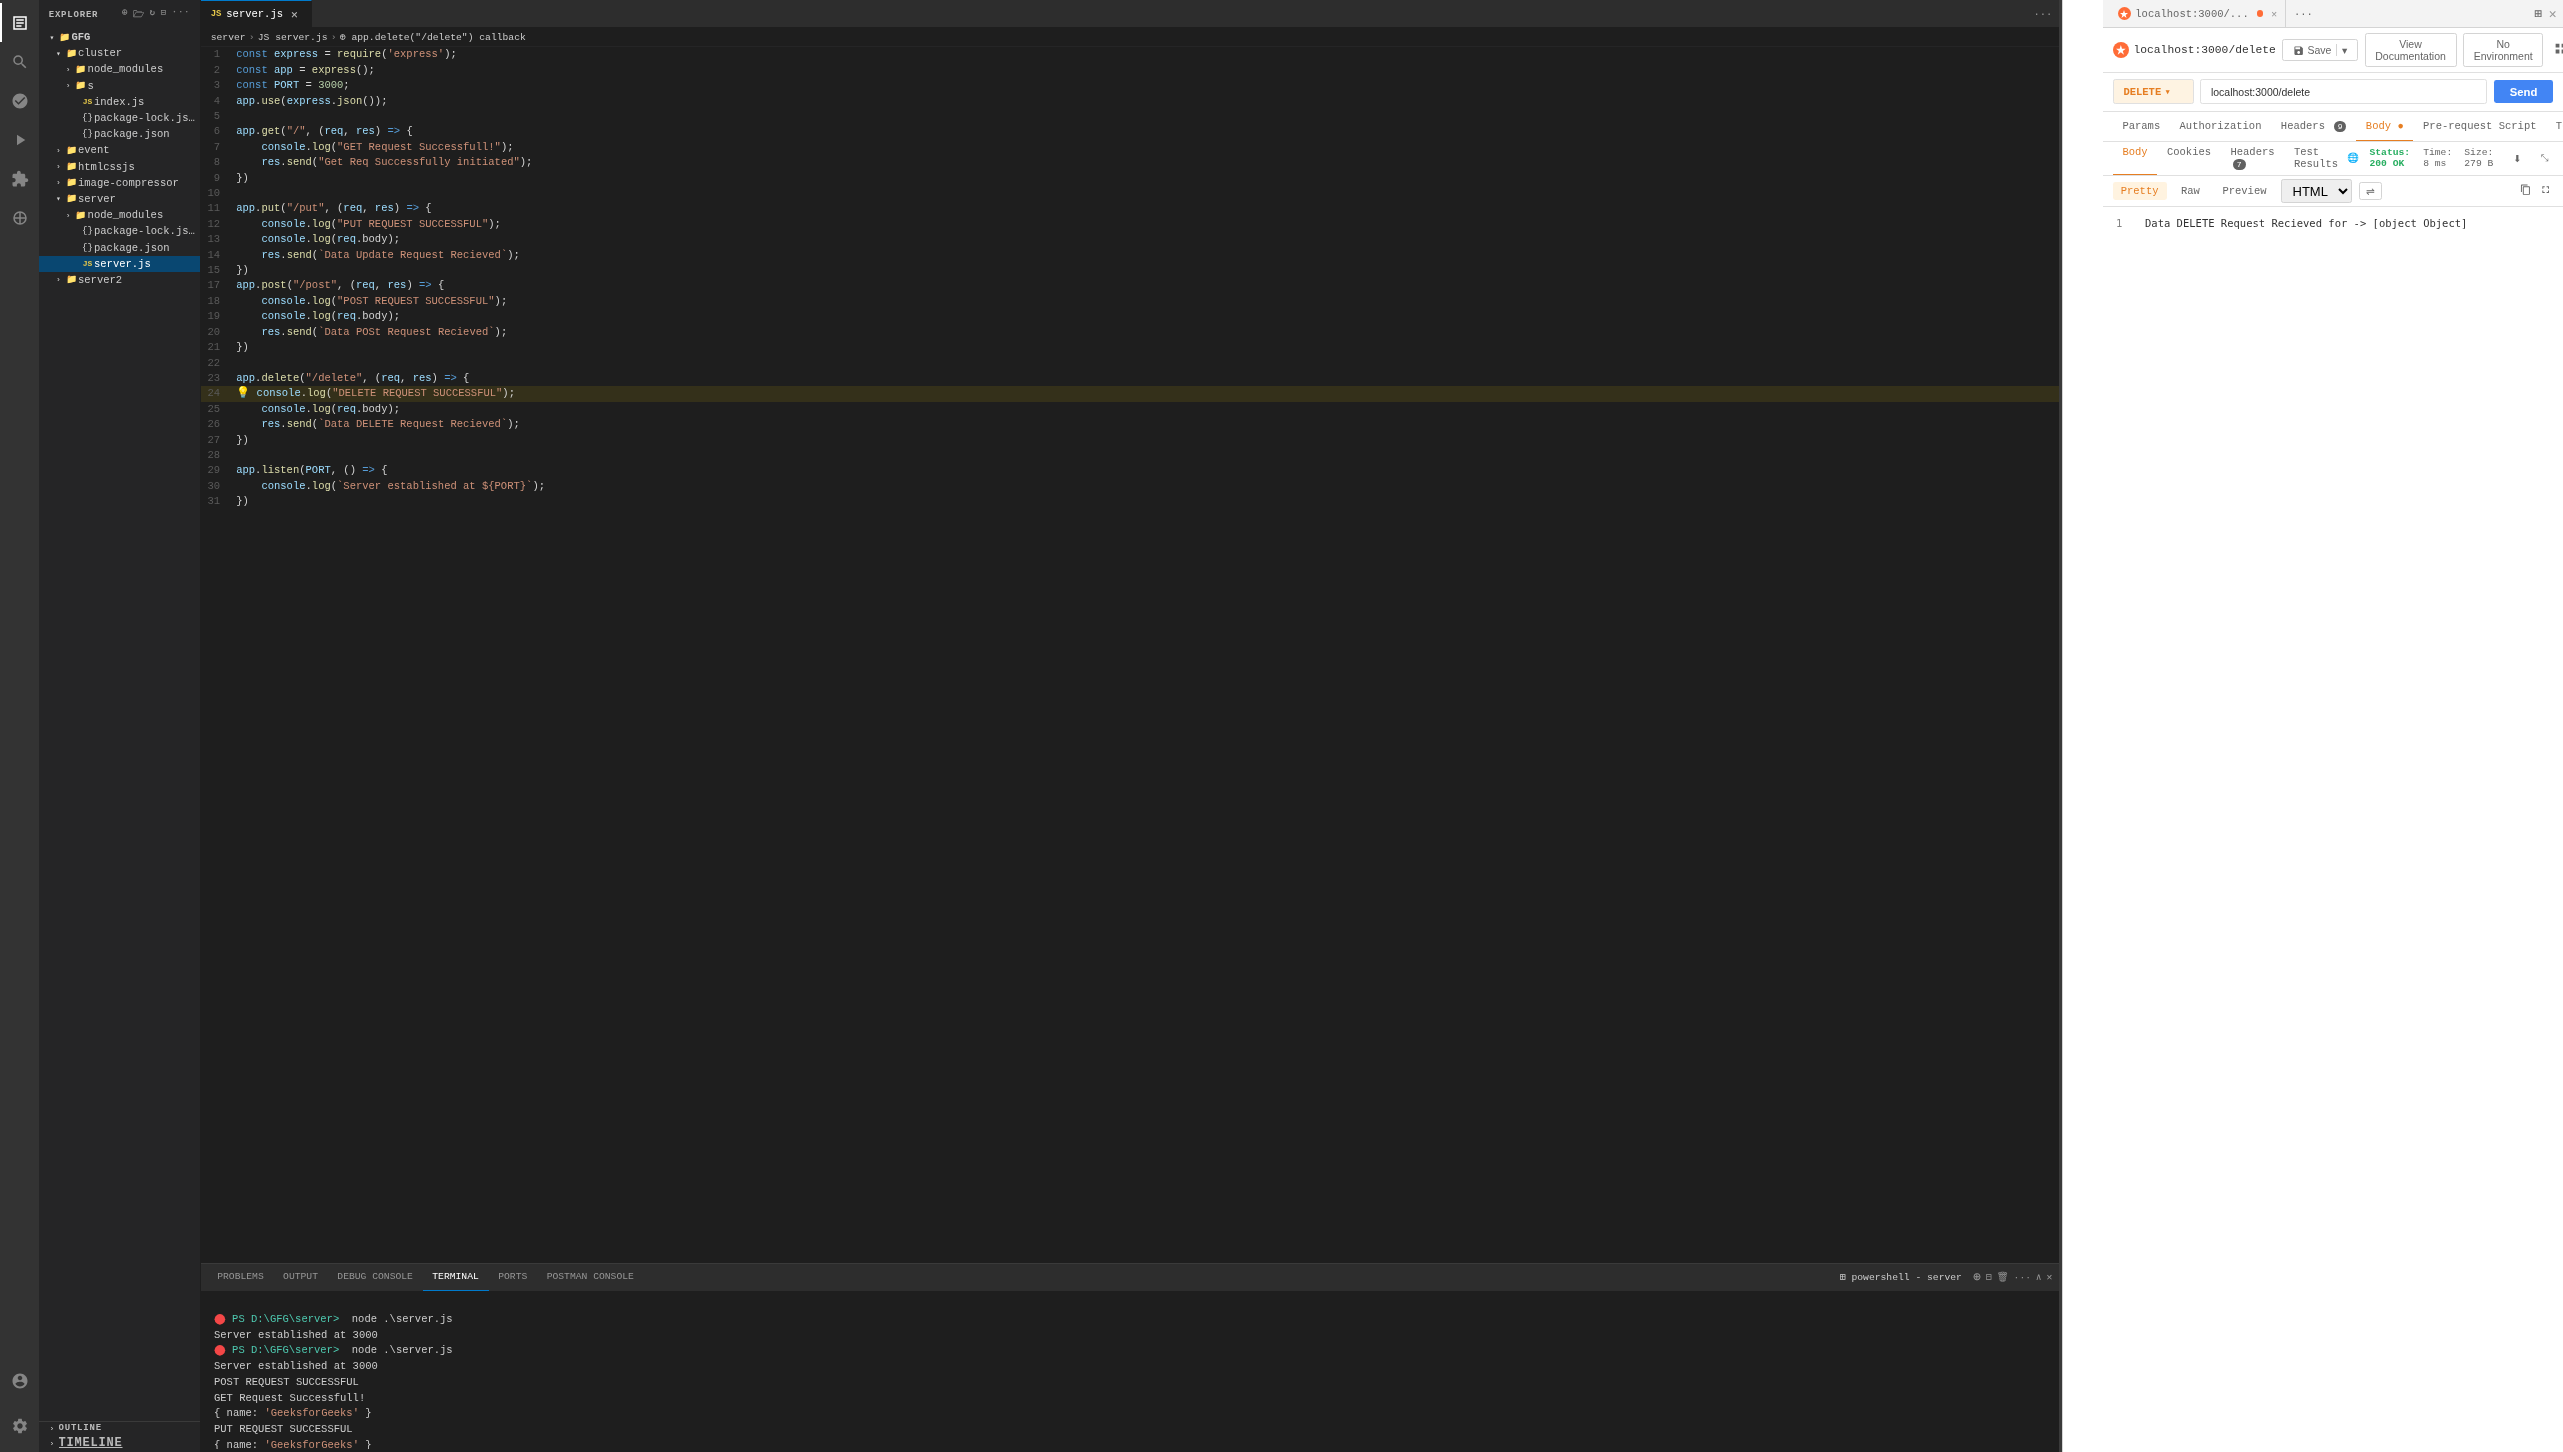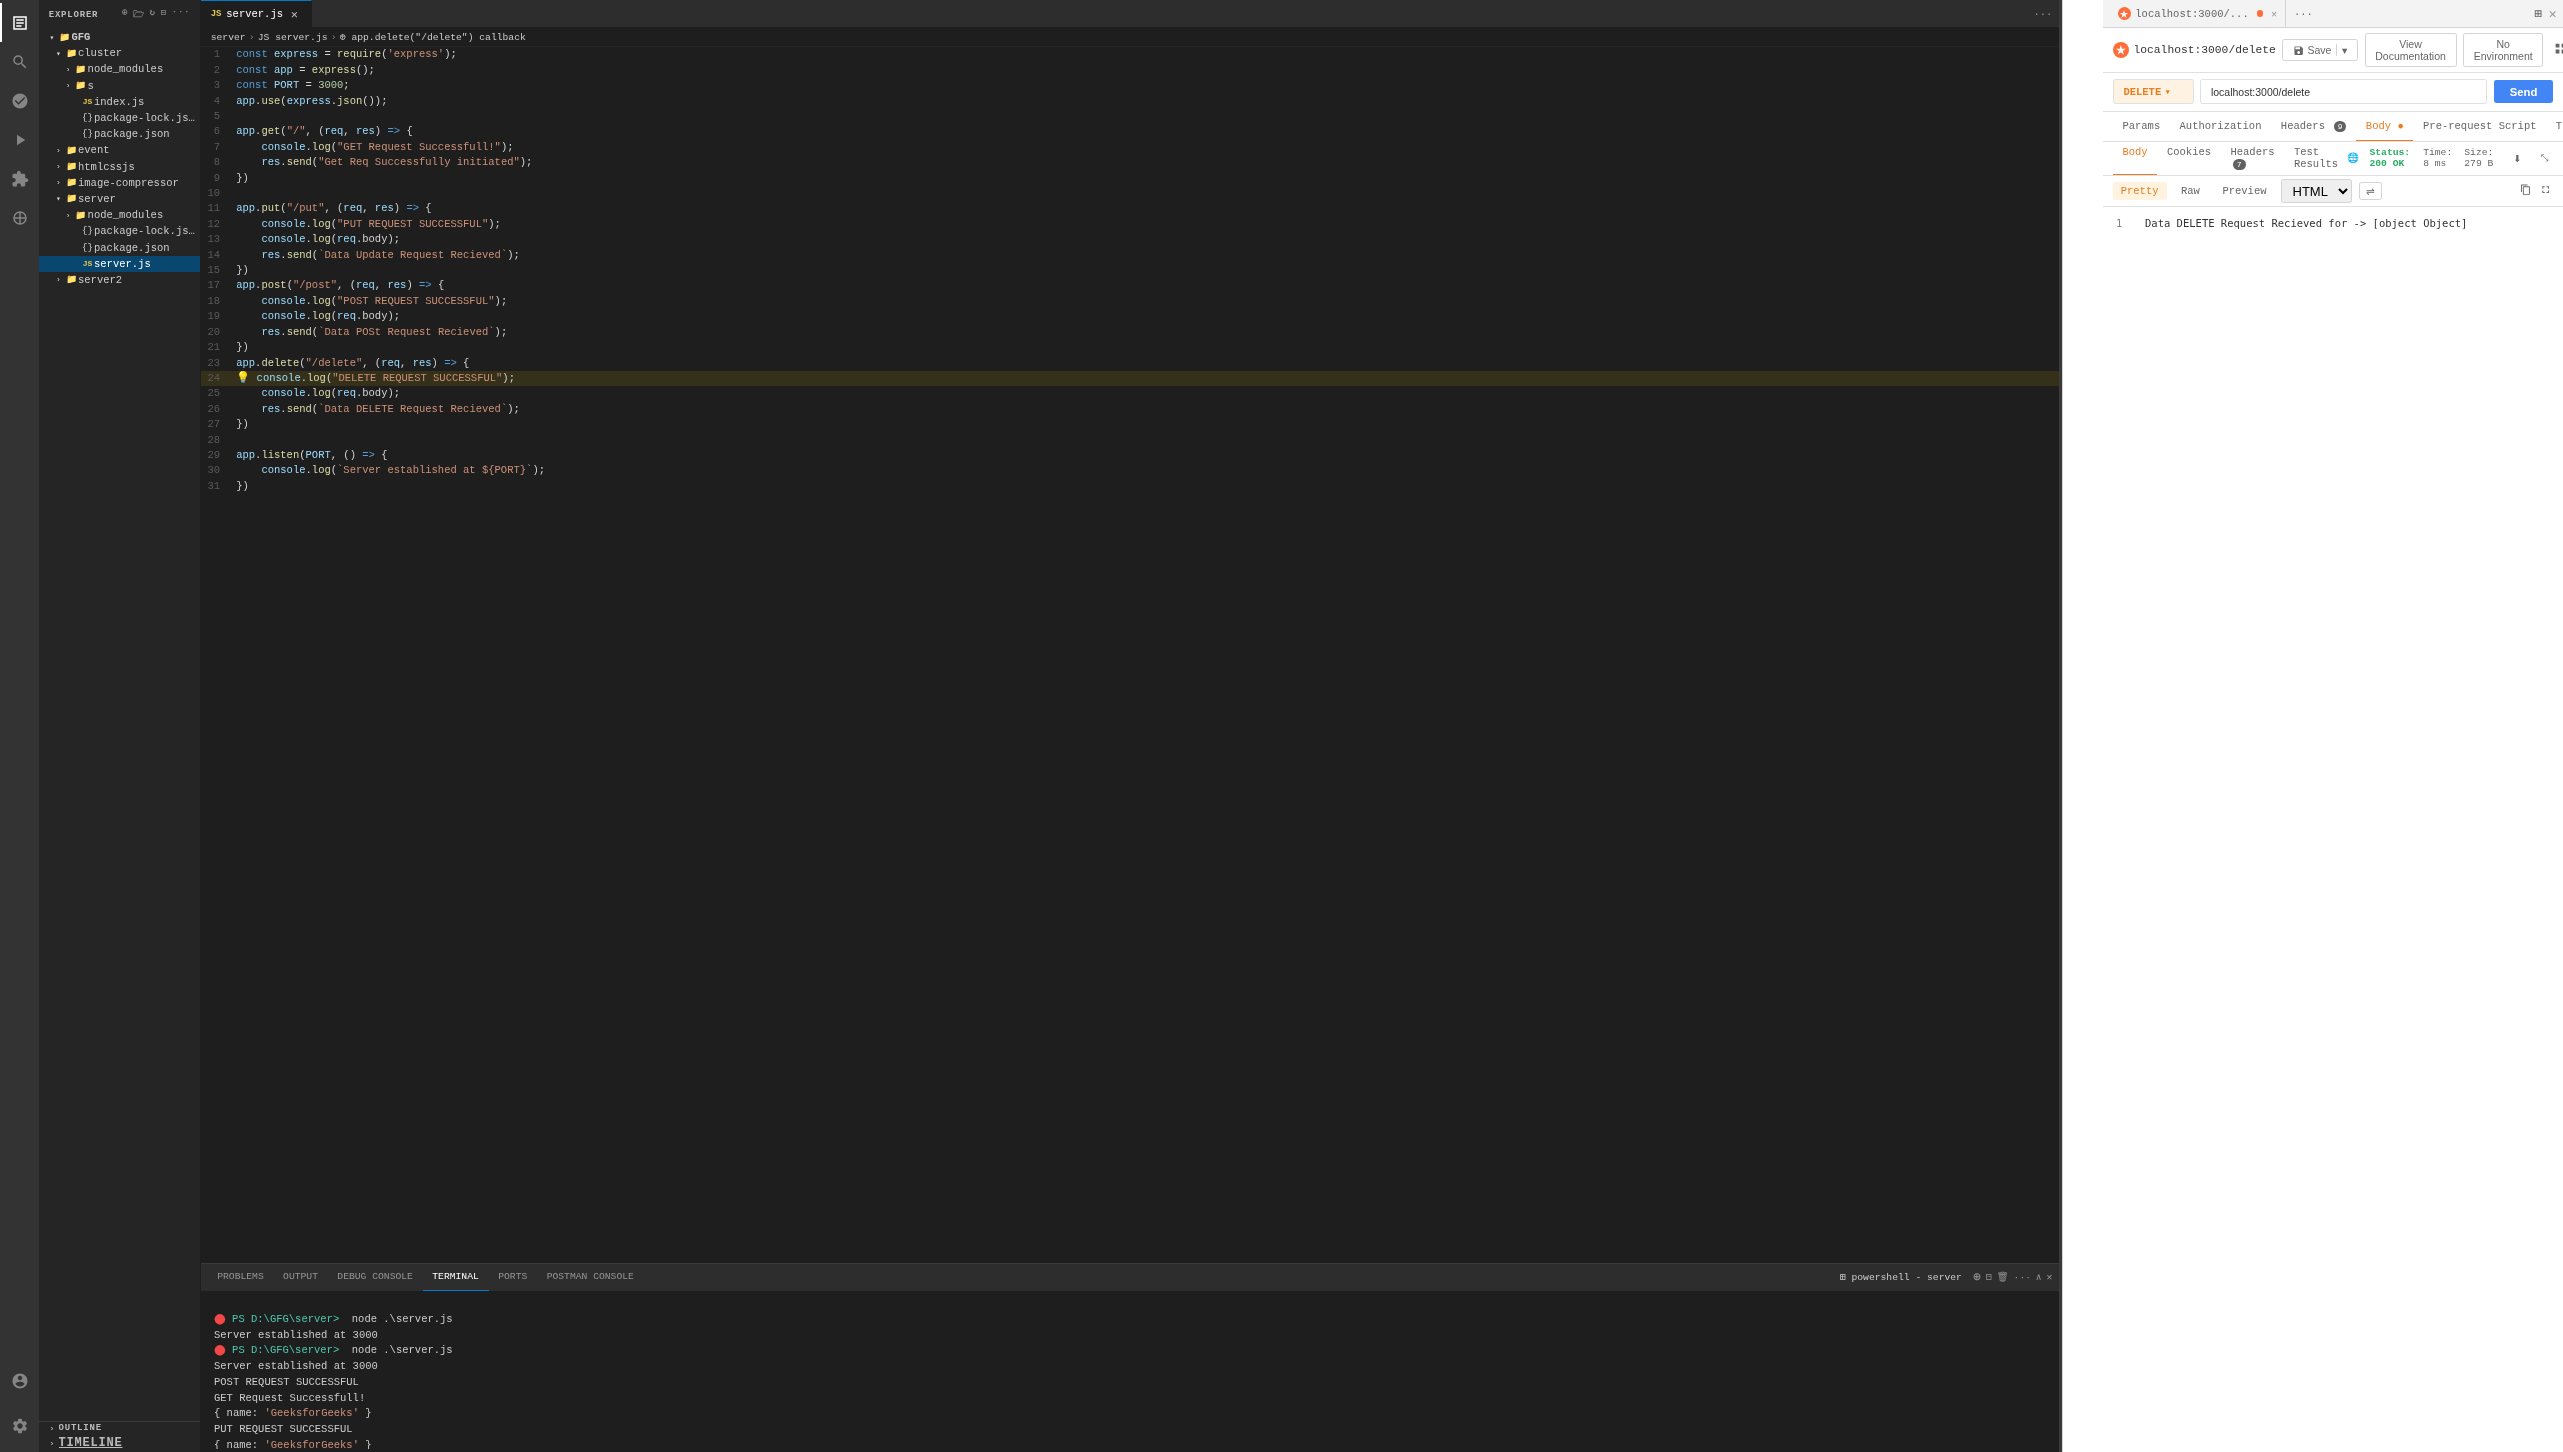--- a/index.html
+++ b/index.html
@@ -376,20 +376,24 @@
           </div>
         <div class="code-line">
             <span class="line-num">20</span>
             <span class="line-content">    <span class="var">res</span>.<span class="method">send</span>(<span class="template">`Data POSt Request Recieved`</span>);</span>
           </div>
         <div class="code-line">
             <span class="line-num">21</span>
             <span class="line-content">})</span>
           </div>
         <div class="code-line">
+            <span class="line-num">22</span>
+            <span class="line-content"></span>
+          </div>
+        <div class="code-line">
             <span class="line-num">23</span>
             <span class="line-content"><span class="var">app</span>.<span class="method">delete</span>(<span class="string">"/delete"</span>, (<span class="param">req</span>, <span class="param">res</span>) <span class="arrow">=&gt;</span> {</span>
           </div>
         <div class="code-line line-highlight">
             <span class="line-num">24</span>
             <span class="line-content"><span class="yellow-dot">💡</span> <span class="var">console</span>.<span class="method">log</span>(<span class="string">"DELETE REQUEST SUCCESSFUL"</span>);</span>
           </div>
         <div class="code-line">
             <span class="line-num">25</span>
             <span class="line-content">    <span class="var">console</span>.<span class="method">log</span>(<span class="var">req</span>.body);</span>

